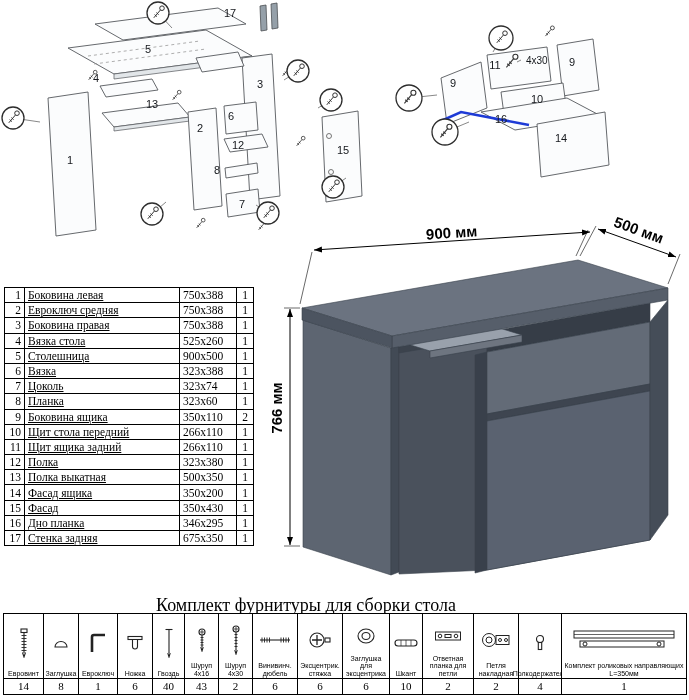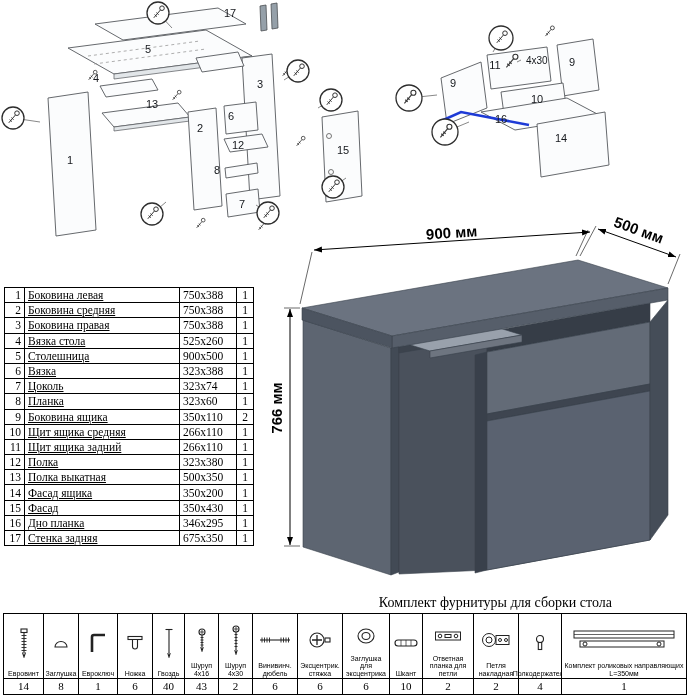--- a/index.html
+++ b/index.html
@@ -24,22 +24,22 @@
   .dim { font:bold 15px "Liberation Sans", sans-serif; fill:#000; text-anchor:middle; }
   
   #parts-table { position:absolute; left:4px; top:287px; border-collapse:collapse;
     font-family:"Liberation Serif", serif; font-size:11.5px; color:#000; }
   #parts-table td { border:1px solid #000; padding:0 3px; height:14.2px; line-height:12px; white-space:nowrap; }
   #parts-table td.num { width:13px; text-align:right; }
   #parts-table td.name { width:148px;text-decoration:underline; }
   #parts-table td.size { width:50px; text-align:left; }
   #parts-table td.qty { width:10px; text-align:center; }
   
-  .hw-title { position:absolute; top:595px; left:0; width:612px; text-align:right;
-    font-family:"Liberation Serif", serif; font-size:14px; color:#000; }
+  .hw-title { position:absolute; top:595px; left:0; width:612px; text-align:center;
+    font-family:"Liberation Serif", serif; font-size:18px; color:#000; }
   #hw-grid { position:absolute; left:3px; top:613px; width:682px; display:grid;
     grid-template-columns:39px 34px 38px 34px 31px 33px 33px 44px 44px 46px 32px 50px 44px 42px auto;
     background:#000; gap:1px; border:1px solid #000; }
   .hw-cell { background:#fff; display:flex; flex-direction:column; align-items:center;
     justify-content:space-between; height:60px; padding:3px 1px 1px; }
   .hw-icon { flex:1 1 auto; display:flex; align-items:center; justify-content:center; }
   .hw-icon svg { position:static; }
   .hw-label { font-size:7px; line-height:7.5px; text-align:center; color:#000;
     font-family:"Liberation Sans", sans-serif; }
   .hw-qty { background:#fff; text-align:center; font-family:"Liberation Serif", serif;
@@ -229,21 +229,21 @@
   <table id="parts-table">
     <tbody id="parts-tbody">
         <tr>
           <td class="num">1</td>
           <td class="name">Боковина левая</td>
           <td class="size">750x388</td>
           <td class="qty">1</td>
         </tr>
         <tr>
           <td class="num">2</td>
-          <td class="name">Боковина средняя</td>
+          <td class="name">Евроключ средняя</td>
           <td class="size">750x388</td>
           <td class="qty">1</td>
         </tr>
         <tr>
           <td class="num">3</td>
           <td class="name">Боковина правая</td>
           <td class="size">750x388</td>
           <td class="qty">1</td>
         </tr>
         <tr>
@@ -277,21 +277,21 @@
           <td class="qty">1</td>
         </tr>
         <tr>
           <td class="num">9</td>
           <td class="name">Боковина ящика</td>
           <td class="size">350x110</td>
           <td class="qty">2</td>
         </tr>
         <tr>
           <td class="num">10</td>
-          <td class="name">Щит ящика средняя</td>
+          <td class="name">Щит стола передний</td>
           <td class="size">266x110</td>
           <td class="qty">1</td>
         </tr>
         <tr>
           <td class="num">11</td>
           <td class="name">Щит ящика задний</td>
           <td class="size">266x110</td>
           <td class="qty">1</td>
         </tr>
         <tr>

